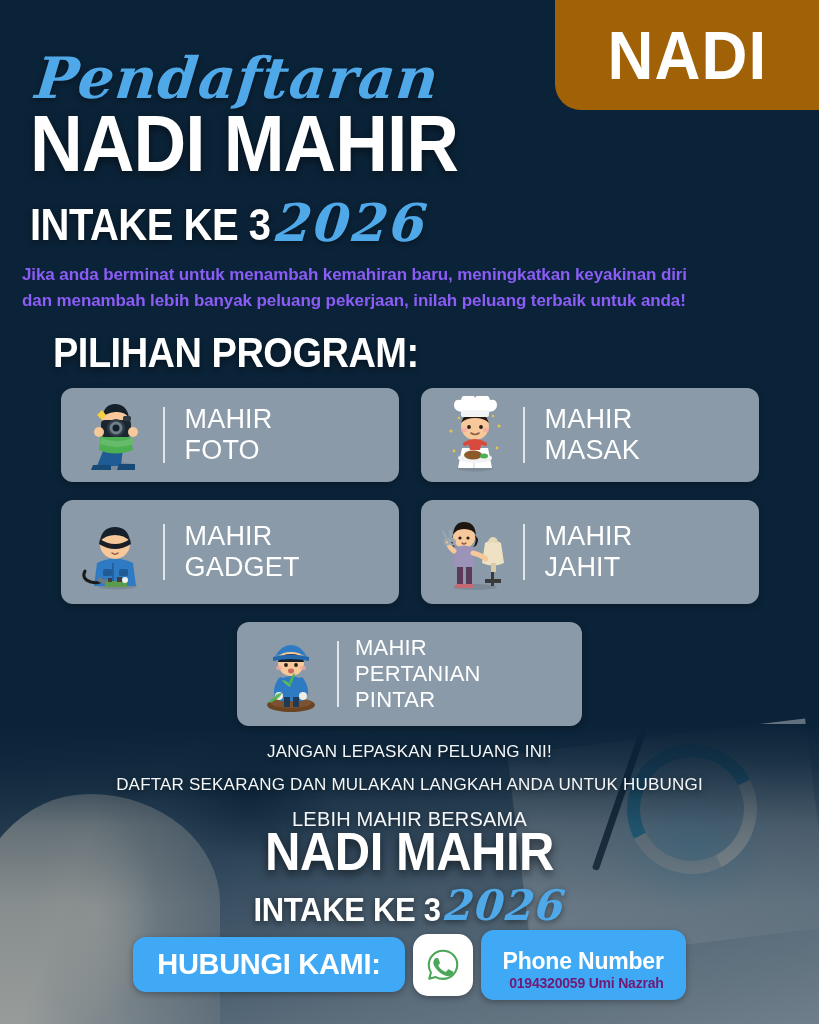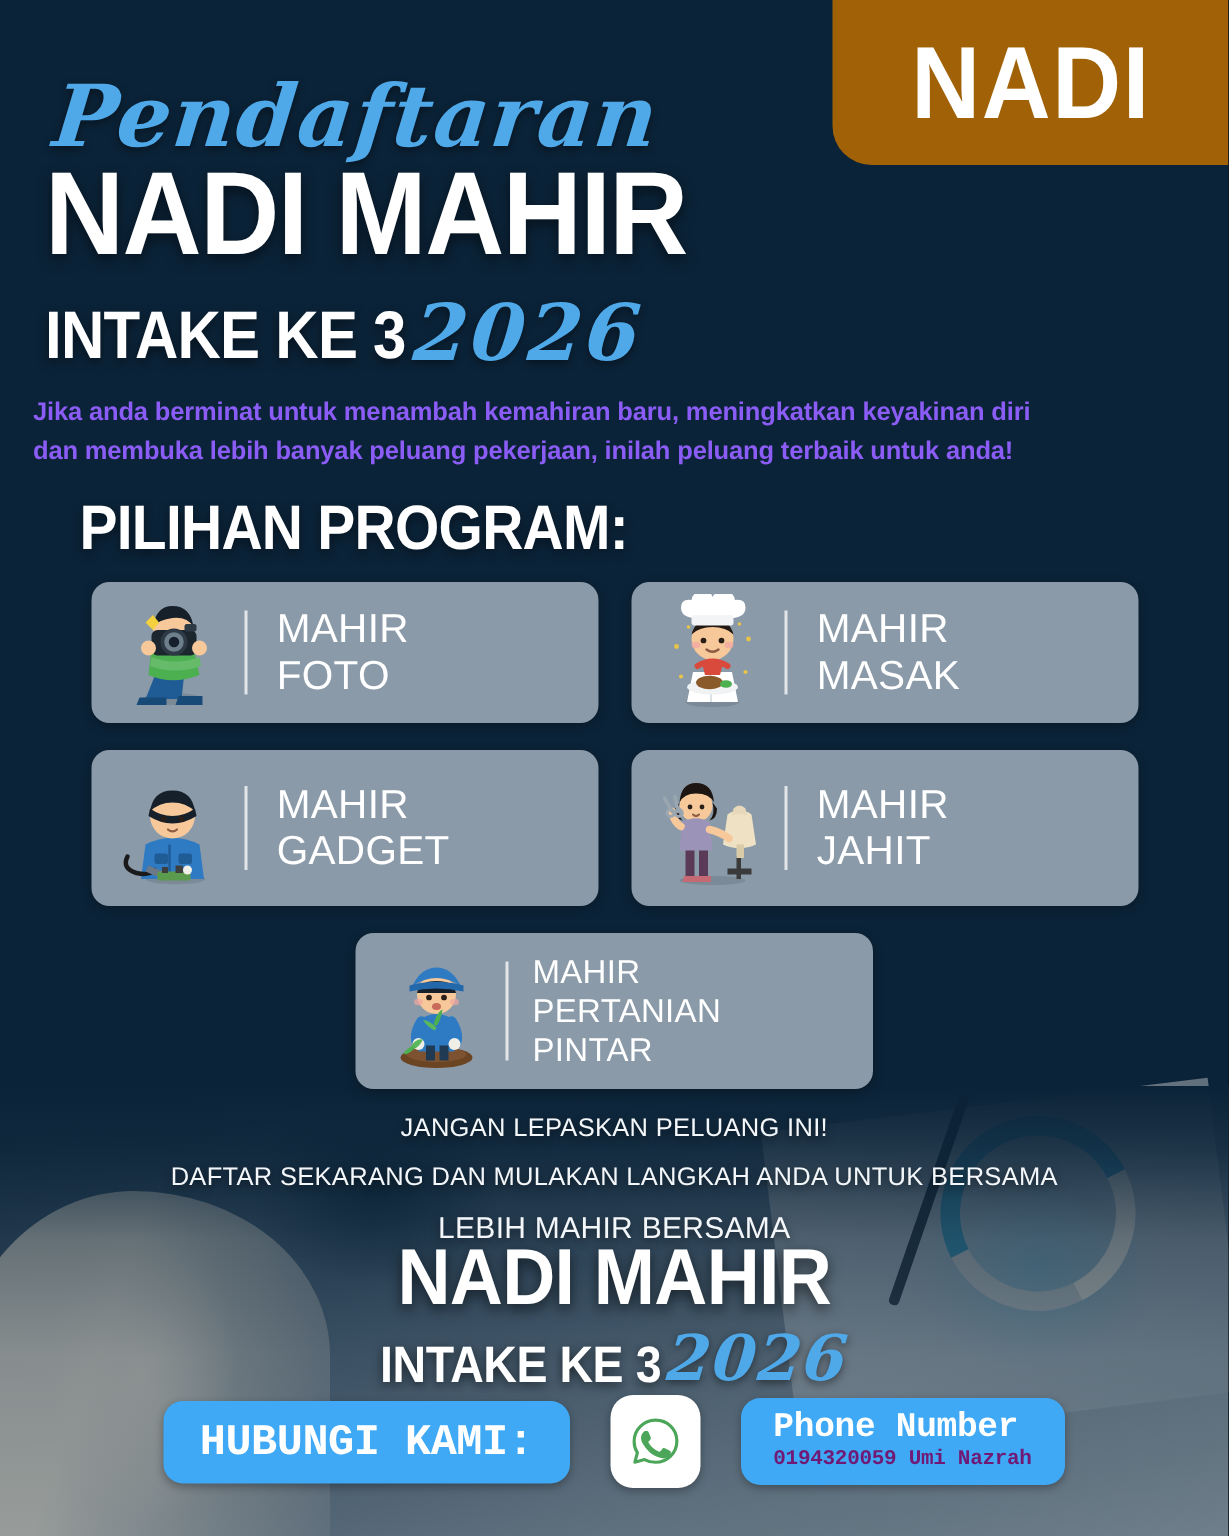--- a/index.html
+++ b/index.html
@@ -188,38 +188,38 @@
     font-family:"DejaVu Serif", serif;
     font-style:italic; font-weight:700;
     font-size:42px; color:#4FA8E8;
     letter-spacing:1px; transform:skewX(-5deg);
     text-shadow:0 2px 6px rgba(0,0,0,.5);
   }
 
   
   .contact {
     position:absolute; left:0; top:930px; width:100%;
-    display:flex; justify-content:center; align-items:center; gap:27px;font-family:Liberation Mono, monospace;
+    display:flex; justify-content:center; align-items:center; gap:8px;
   }
   .pill-contact {
     background:#3FA9F5; border-radius:13px;
     padding:11px 24px;
     color:#ffffff; font-size:29px; font-weight:700;
     letter-spacing:-.3px;
     box-shadow:0 2px 6px rgba(0,0,0,.3);
   }
   .wa-box {
     width:60px; height:62px; background:#ffffff;
     border-radius:15px;
     display:flex; align-items:center; justify-content:center;
     box-shadow:0 2px 6px rgba(0,0,0,.3);
   }
   .pill-phone {
     background:#3FA9F5; border-radius:13px;
-    padding:6px 22px 8px; text-align:left;
+    padding:18px 22px 8px; text-align:right;
     box-shadow:0 2px 6px rgba(0,0,0,.3);
   }
   .pill-phone .ttl {
     color:#ffffff; font-size:23px; font-weight:700; letter-spacing:-.2px;
     line-height:1.18;
   }
   .pill-phone .num {
     color:#701a75; font-size:14px; font-weight:700; letter-spacing:-.2px;
     line-height:1.2;
   }
@@ -245,21 +245,21 @@
     <div class="script-word">Pendaftaran</div>
     <div class="headline-main">NADI MAHIR</div>
     <div class="headline-sub">
       <span class="intake">INTAKE KE 3</span>
       <span class="year">2026</span>
     </div>
   </div>
 
   <div class="intro">
     <div>Jika anda berminat untuk menambah kemahiran baru, meningkatkan keyakinan diri</div>
-    <div>dan membuka lebih banyak peluang pekerjaan, inilah peluang terbaik untuk anda!</div>
+    <div>dan menambah lebih banyak peluang pekerjaan, inilah peluang terbaik untuk anda!</div>
   </div>
 
   <div class="section-heading">PILIHAN PROGRAM:</div>
 
   <div class="cards">
 
     <div class="card-row">
 
       <div class="card">
         <div class="card-icon">
@@ -423,21 +423,21 @@
         <div class="card-label">MAHIR
 PERTANIAN
 PINTAR</div>
       </div>
     </div>
 
   </div>
 
   <div class="cta">
     <div class="l1">JANGAN LEPASKAN PELUANG INI!</div>
-    <div class="l2">DAFTAR SEKARANG DAN MULAKAN LANGKAH ANDA UNTUK BERSAMA</div>
+    <div class="l2">DAFTAR SEKARANG DAN MULAKAN LANGKAH ANDA UNTUK HUBUNGI</div>
     <div class="l3">LEBIH MAHIR BERSAMA</div>
   </div>
 
   <div class="bottom-head">
     <div class="big">NADI MAHIR</div>
     <div class="sub">
       <span class="intake">INTAKE KE 3</span>
       <span class="year">2026</span>
     </div>
   </div>

